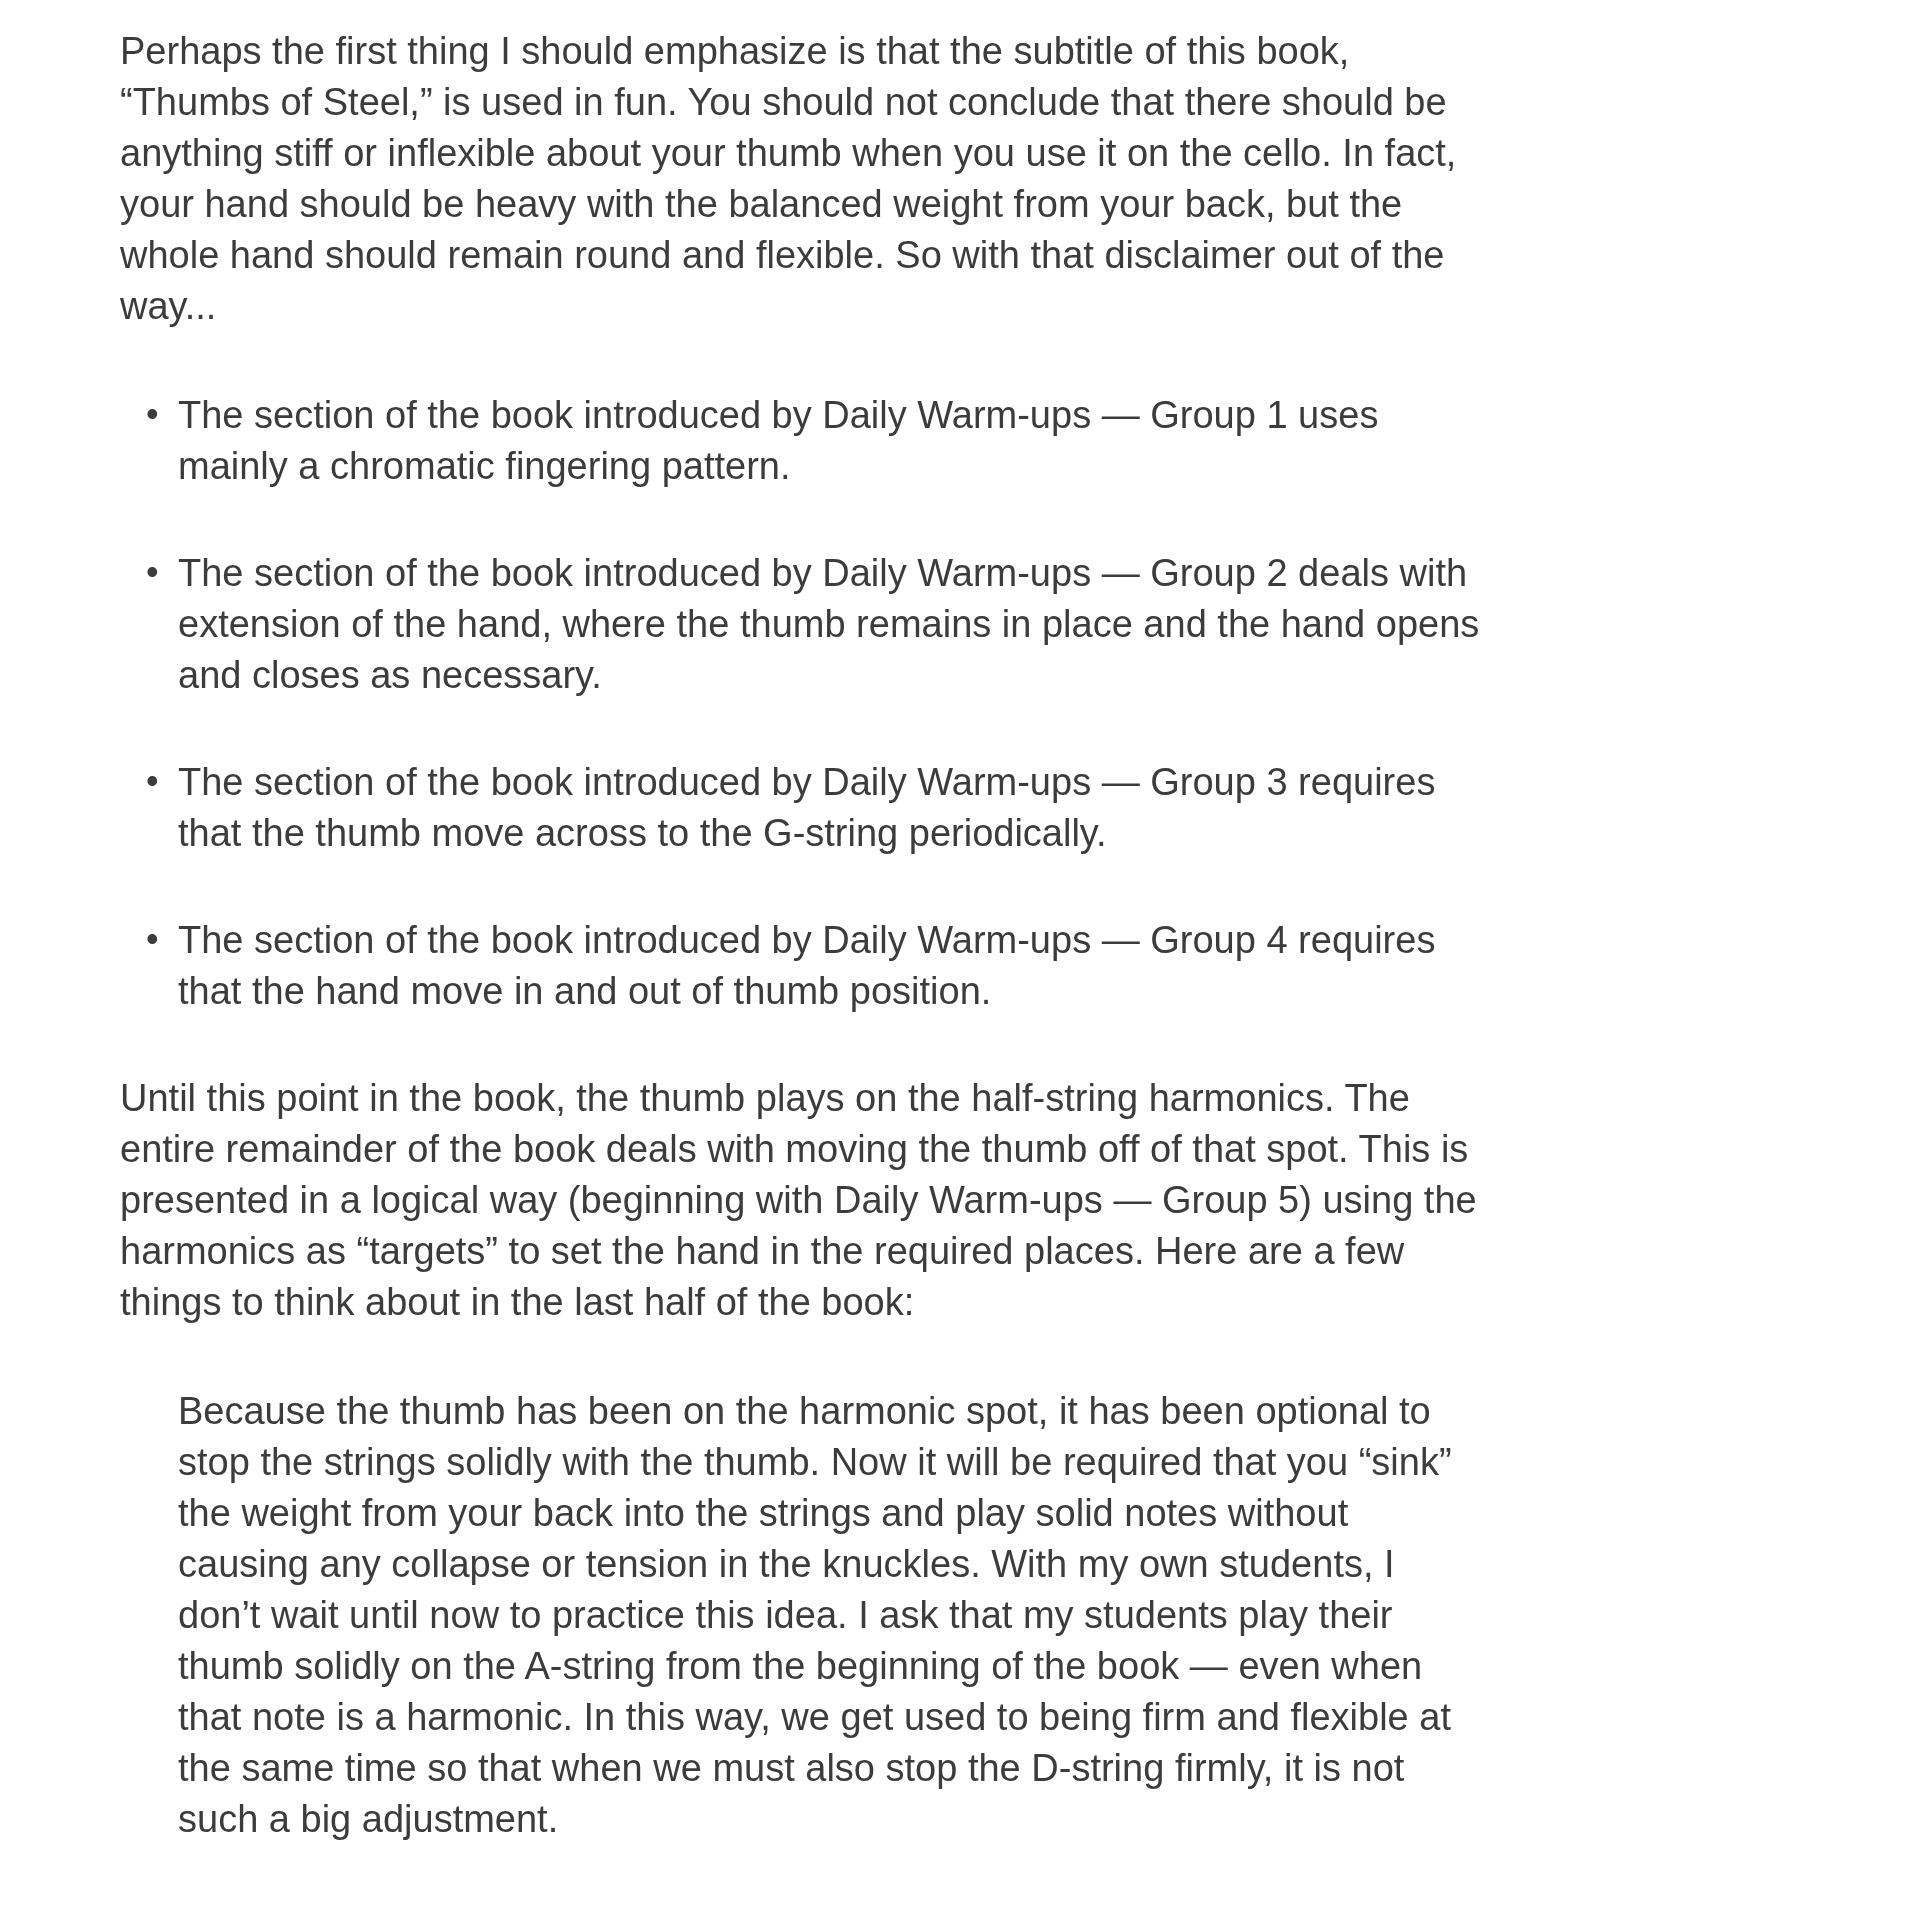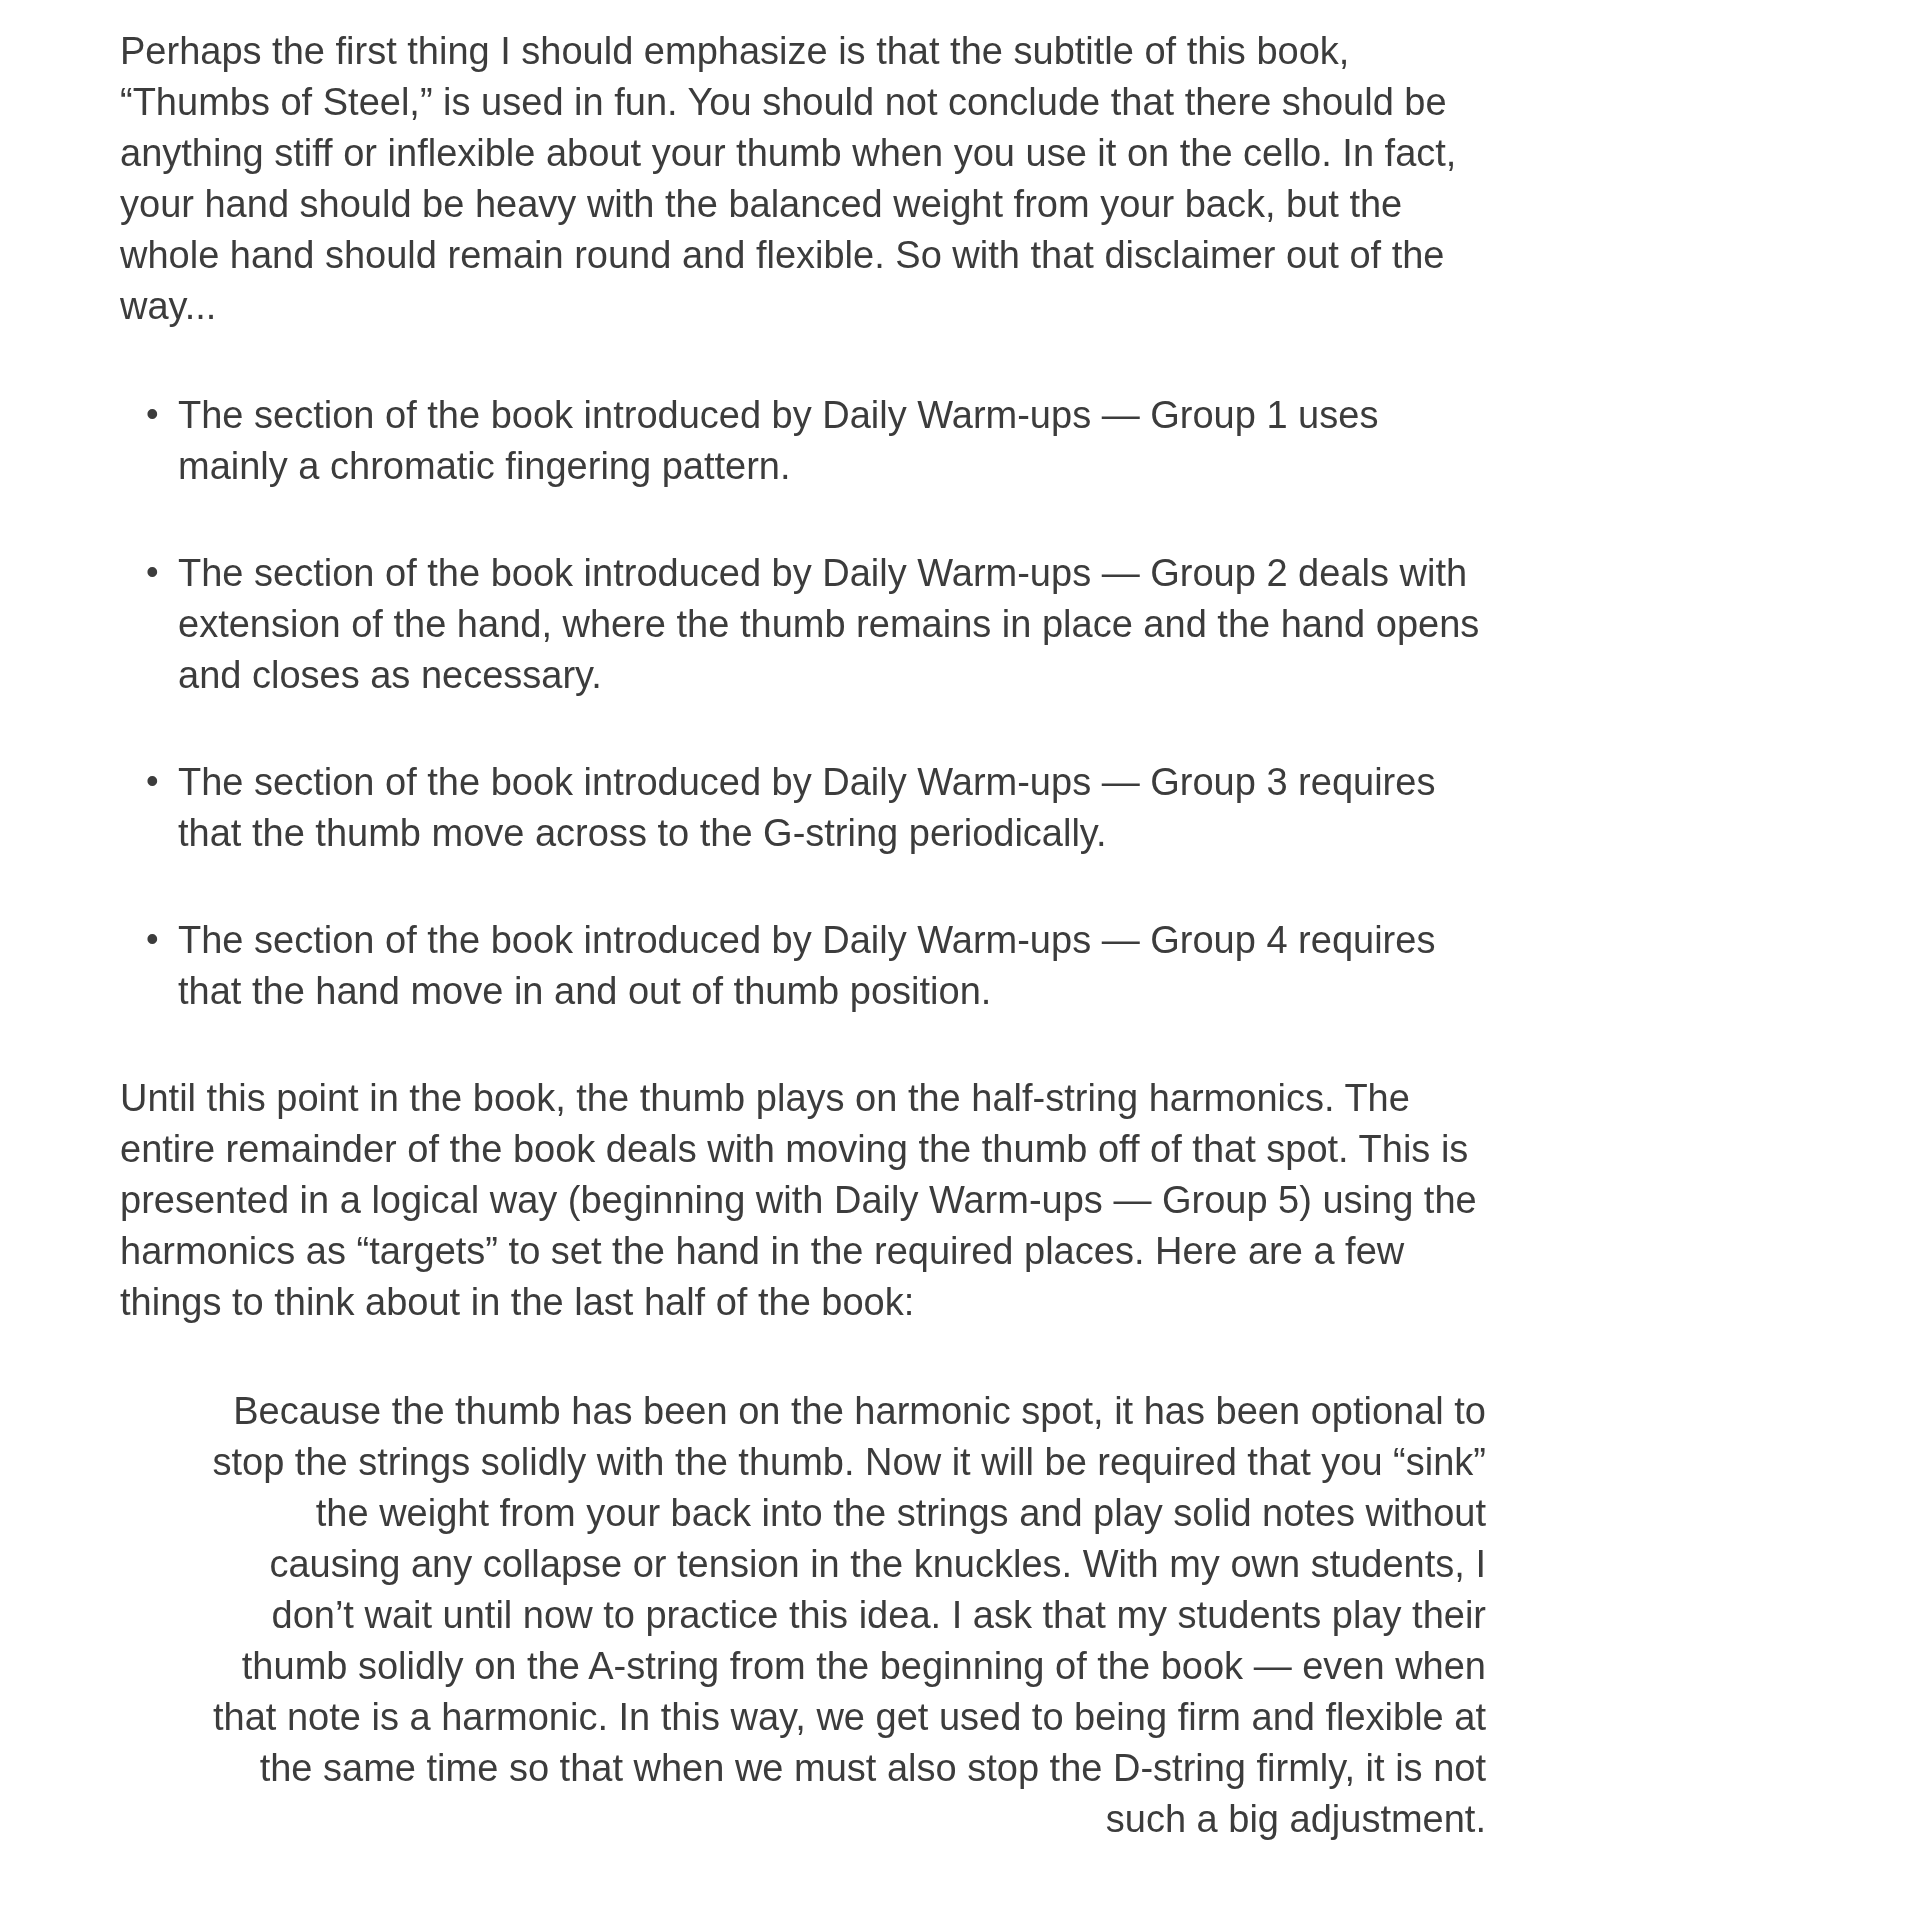--- a/index.html
+++ b/index.html
@@ -36,21 +36,20 @@
   .bullet .dot {
     position: absolute;
     left: 26px;
     top: -2px;
     font-size: 36px;
   }
   .indent {
     margin-left: 58px;
     margin-bottom: 0;
     max-width: 1640px;
-    text-align: right;
   }
 </style>
 </head>
 <body>
 
 <div class="page">
 
   <p class="para">Perhaps the first thing I should emphasize is that the subtitle of this book, “Thumbs of Steel,” is used in fun. You should not conclude that there should be anything stiff or inflexible about your thumb when you use it on the cello. In fact, your hand should be heavy with the balanced weight from your back, but the whole hand should remain round and flexible. So with that disclaimer out of the way...</p>
 
 

